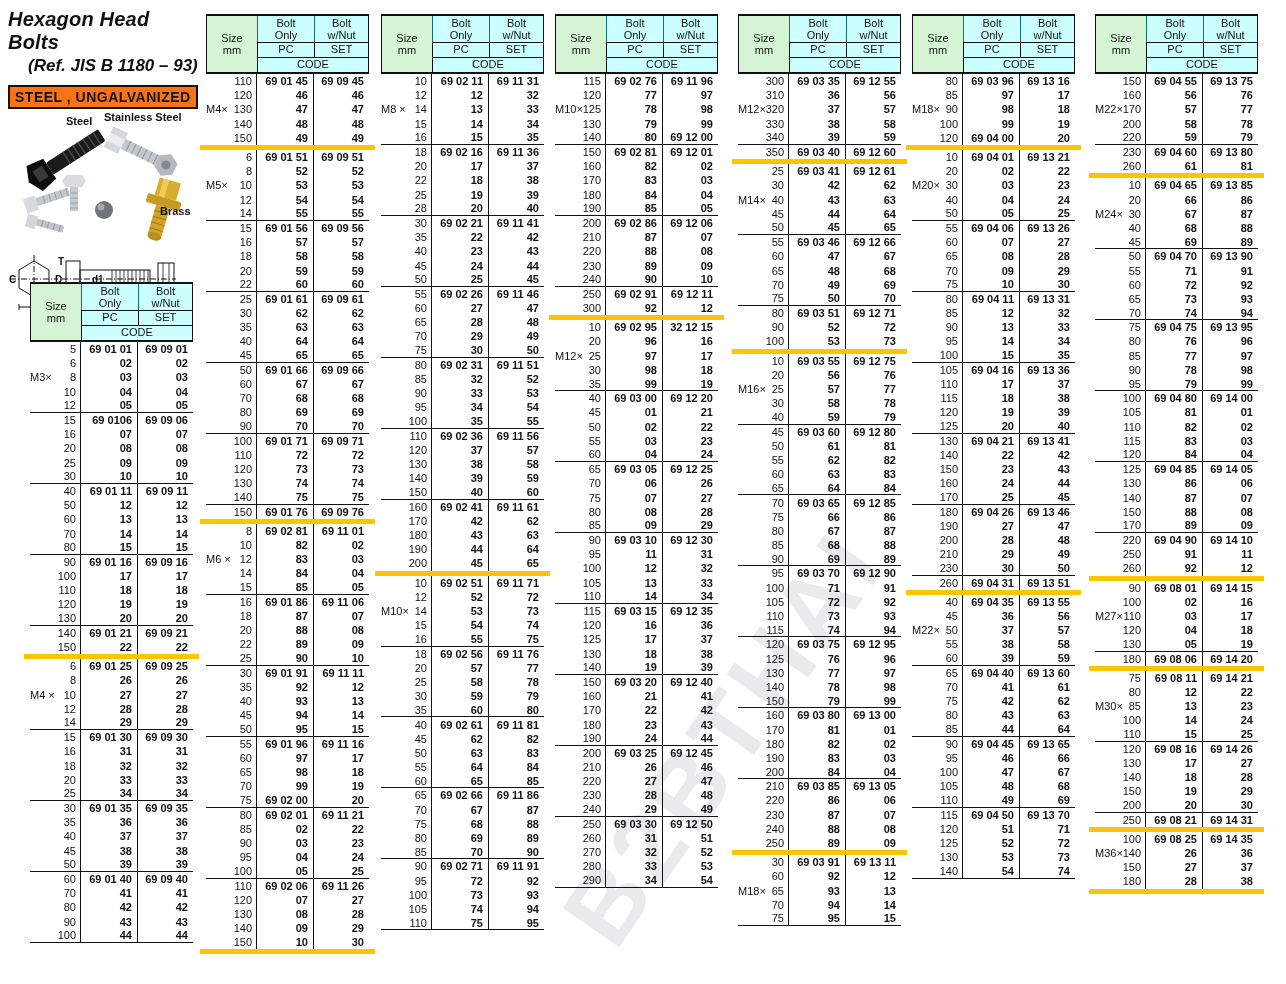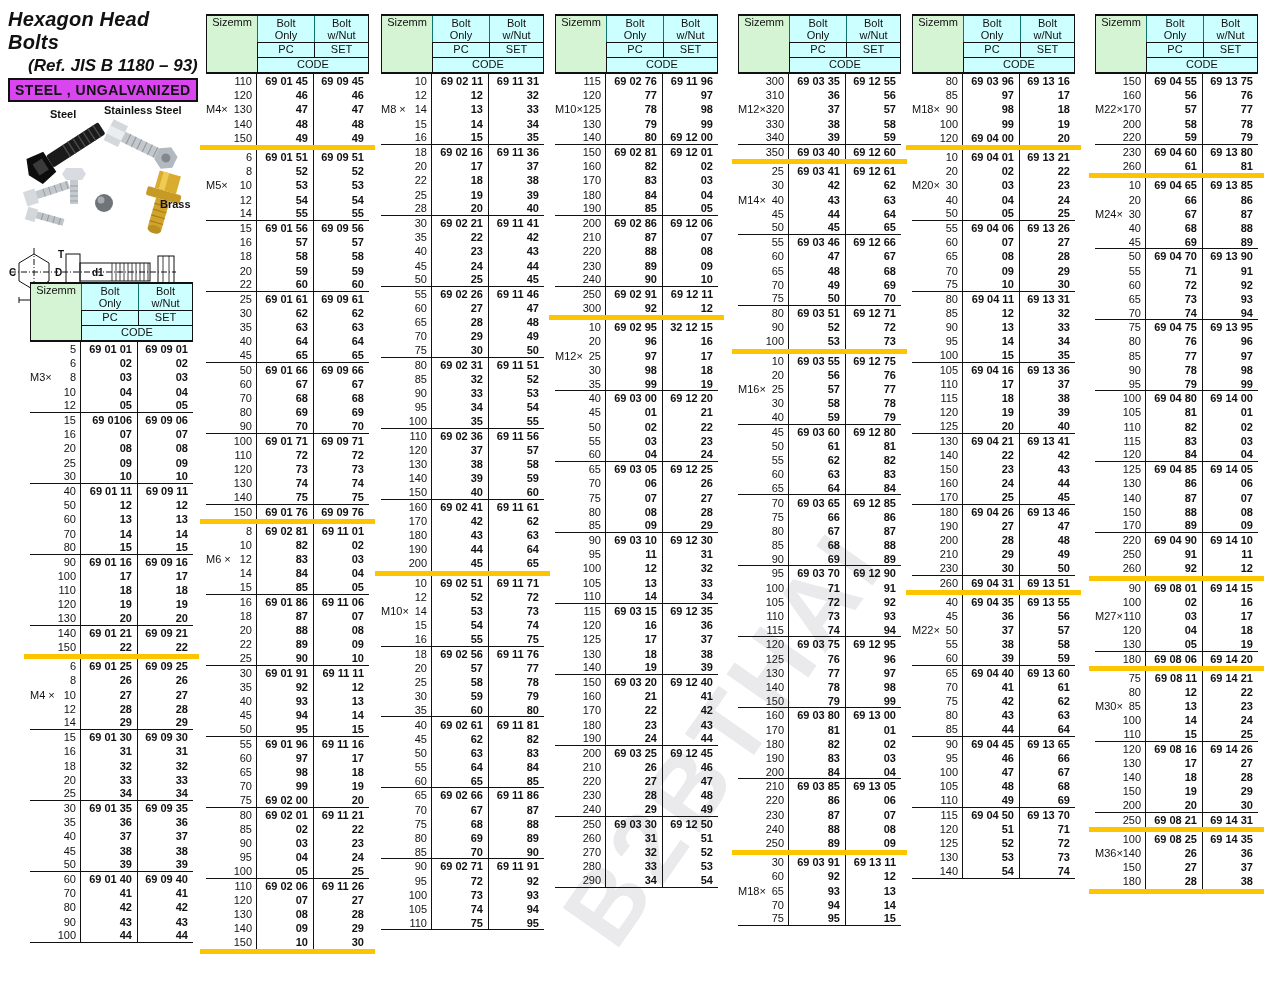--- a/index.html
+++ b/index.html
@@ -2,41 +2,41 @@
 <html><head>
 <meta charset="utf-8">
 <style>
   html,body{margin:0;padding:0;background:#e8e8e8}
   .page{position:relative;width:1286px;height:984px;background:#ffffff;overflow:hidden;
         font-family:"Liberation Sans",sans-serif;color:#111}
   
   .header-block{position:absolute;left:8px;top:8px;width:196px}
   .title{font-size:20px;font-weight:bold;font-style:italic;letter-spacing:.2px}
   .ref{font-size:17px;font-weight:bold;font-style:italic;margin:2px 0 0 20px}
-  .badge{display:inline-block;margin-top:2px;background:#d946ef;border:2px solid #111;
+  .badge{display:inline-block;margin-top:9px;background:#f97316;border:2px solid #111;
          font-weight:bold;font-size:14px;padding:2px 5px;letter-spacing:.5px;white-space:nowrap}
   .photos{position:relative;width:192px;height:132px;margin-top:4px}
   .photo-label{position:absolute;font-size:11px;font-weight:bold}
-  .pl-steel{left:42px;top:2px}
+  .pl-steel{left:58px;top:2px}
   .pl-stainless{left:96px;top:-2px}
   .pl-brass{left:152px;top:92px}
   .diagram{position:relative;width:190px;height:72px;margin-top:4px}
   
   .tablecol{position:absolute;width:163px}
   .pos1{left:30px;top:282px}
   .pos2{left:206px;top:14px}
   .pos3{left:381px;top:14px}
   .pos4{left:555px;top:14px}
   .pos5{left:738px;top:14px}
   .pos6{left:912px;top:14px}
   .pos7{left:1095px;top:14px}
   .thead{display:grid;grid-template-columns:50px 57px 1fr;grid-template-rows:26px 15px 15px;
          border:1.5px solid #111;border-top-width:2px;border-bottom-width:2px;
          box-sizing:border-box;font-size:11px;text-align:center}
-  .h-size{grid-area:1/1/4/2;background:#d5f4d3;display:flex;justify-content:center}
+  .h-size{grid-area:1/1/4/2;background:#d5f4d3;display:flex;flex-direction:column;justify-content:center}
   .h-size div,.h-b div{line-height:12px}
   .h-b{background:#ccffff;border-left:1px solid #0f766e;display:flex;flex-direction:column;justify-content:center}
   .h-b1{grid-area:1/2}
   .h-b2{grid-area:1/3}
   .h-pc{grid-area:2/2}
   .h-set{grid-area:2/3}
   .h-pc,.h-set,.h-code{background:#ccffff;border-left:1px solid #111;border-top:1px solid #111;
          display:flex;align-items:flex-start;justify-content:center}
   .h-code{grid-area:3/2/4/4}
   .tbody{font-size:11px}

